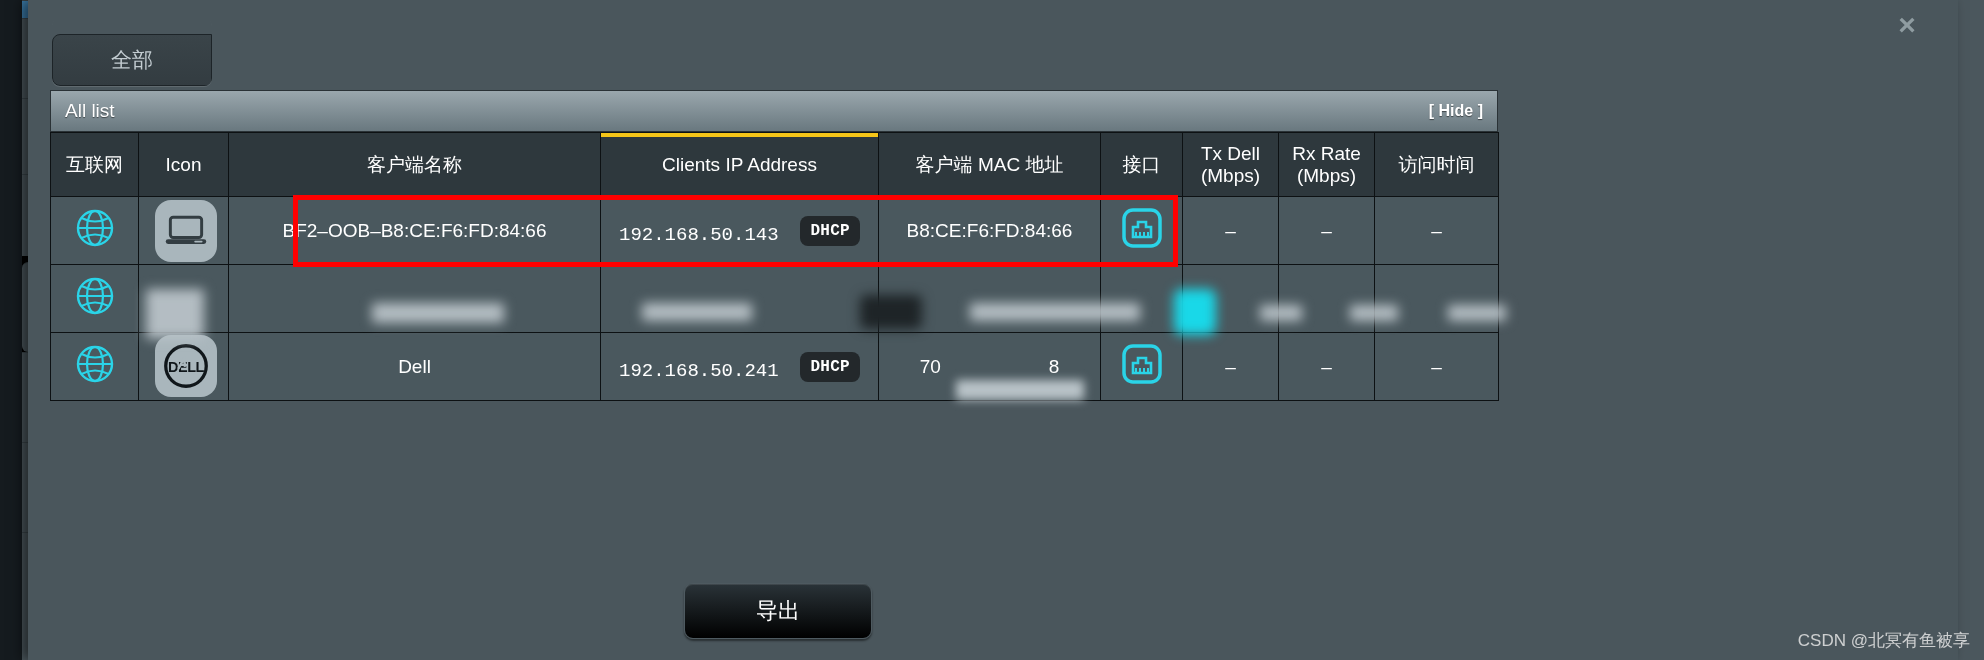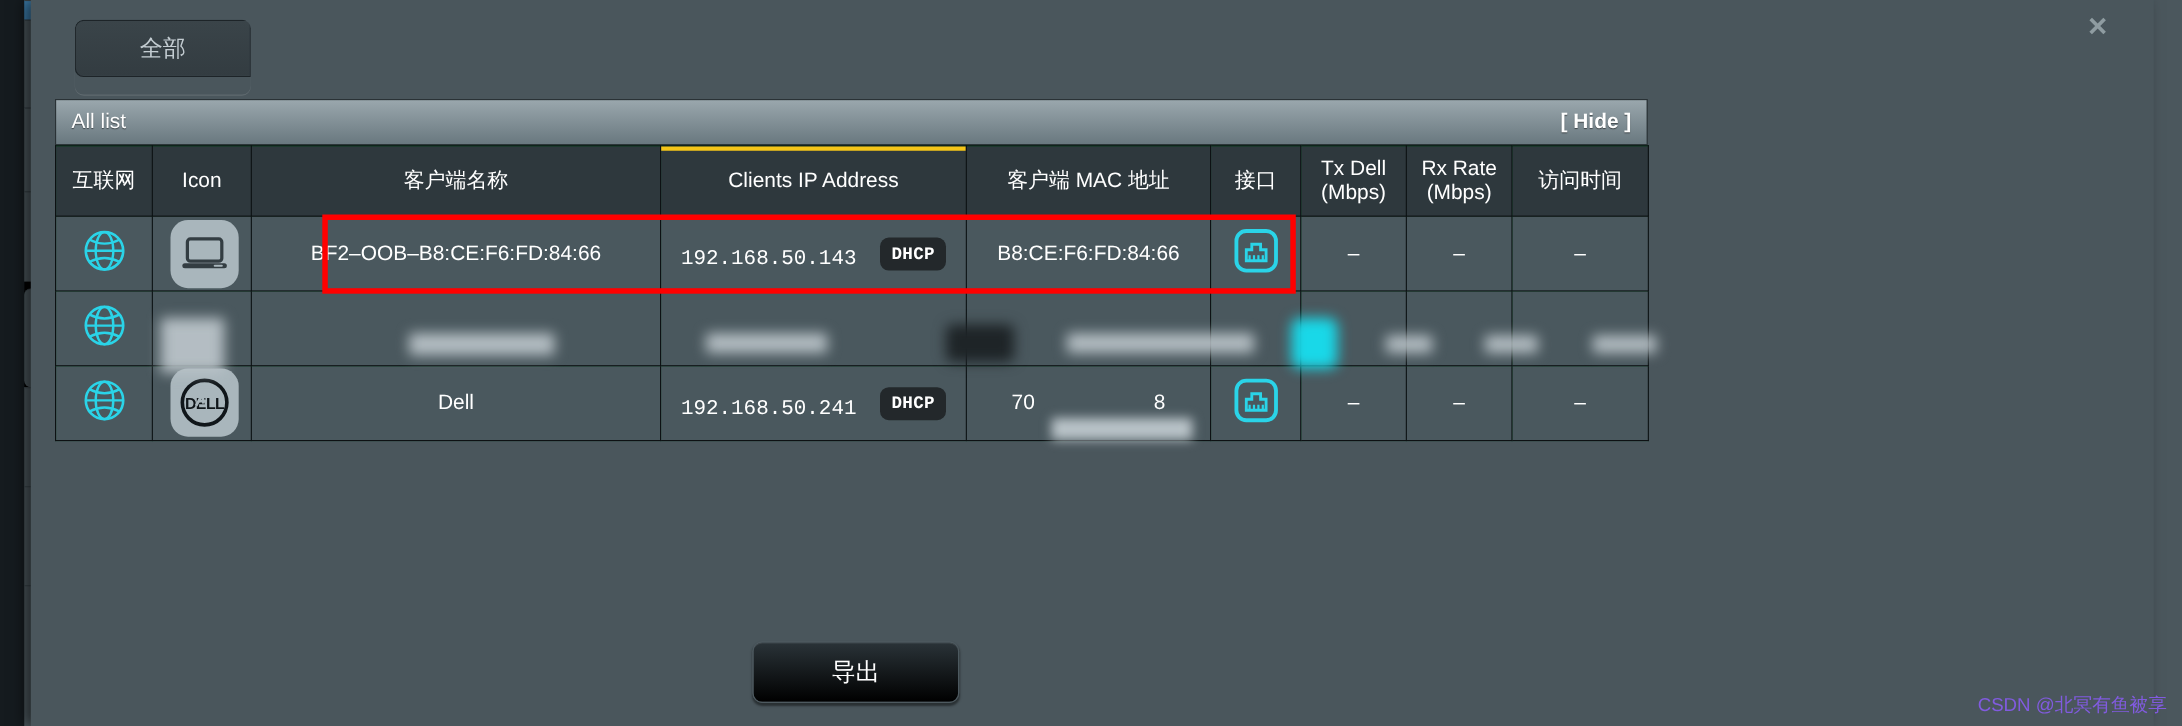--- a/index.html
+++ b/index.html
@@ -37,25 +37,26 @@
   .close-btn {
     position: absolute; right: 34px; top: 8px;
     width: 34px; height: 34px; line-height: 34px; text-align: center;
     color: #8f9ca1; font-size: 30px; font-weight: bold; cursor: pointer;
     font-family: "Liberation Sans", sans-serif;
     filter: blur(.4px);
   }
 
   
   .tabs {
-    position: absolute; left: 40px; top: 18px;
+    position: absolute; left: 24px; top: 18px;
     display: flex; height: 68px;
     border-radius: 8px;
     overflow: hidden;
     box-shadow: 0 1px 0 rgba(255,255,255,.12);
+    align-items: flex-end;
   }
   .tab {
     display: flex; align-items: center; justify-content: center;
     padding: 0 26px; min-width: 160px; height: 52px;
     font-size: 21px; color: #cfd8dc; cursor: pointer;
     border: 1px solid #1d2428;
   }
   .tab.sel {
     background: linear-gradient(#3a4449, #333c41);
     border-radius: 8px 0 0 8px;
@@ -71,21 +72,21 @@
   
   .panel { position: absolute; left: 22px; top: 90px; width: 1448px; }
   .panel-head {
     height: 42px;
     background: linear-gradient(#9aa7ad, #69787f);
     border: 1px solid #2a3236;
     display: flex; align-items: center; justify-content: space-between;
     padding: 0 14px;
   }
   .panel-title { font-size: 19px; font-weight: normal; color: #fff; text-shadow: 0 1px 1px rgba(0,0,0,.5); }
-  .panel-hide { font-size: 19px; font-weight: bold; color: #fff; cursor: pointer; text-shadow: 0 1px 1px rgba(0,0,0,.5); }
+  .panel-hide { font-size: 16px; font-weight: bold; color: #fff; cursor: pointer; text-shadow: 0 1px 1px rgba(0,0,0,.5); }
 
   table.clients {
     width: 1448px; border-collapse: collapse; table-layout: fixed;
     background: #15803d;
   }
   table.clients th {
     background: #2e383d;
     color: #ffffff; font-size: 19px; font-weight: normal;
     border: 1px solid #0d1113;
     height: 64px; padding: 4px 6px; text-align: center;
@@ -153,21 +154,21 @@
     border: 1px solid #4e5a60;
     color: #ffffff; font-size: 22px;
     display: flex; align-items: center; justify-content: center;
     cursor: pointer;
     box-shadow: 0 2px 2px rgba(0,0,0,.45), inset 0 1px 0 rgba(255,255,255,.1);
     text-align: center;
   }
 
   .watermark {
     position: absolute; right: 14px; bottom: 8px;
-    color: #8b5cf6; font-size: 17px; opacity: .85;
+    color: #e5e5e5; font-size: 17px; opacity: .85;
   }
 </style>
 </head>
 <body>
 
 <div id="root">
 
   <div class="bg-page">
     <div class="bg-body"></div>
     <div class="bg-nav"></div>

